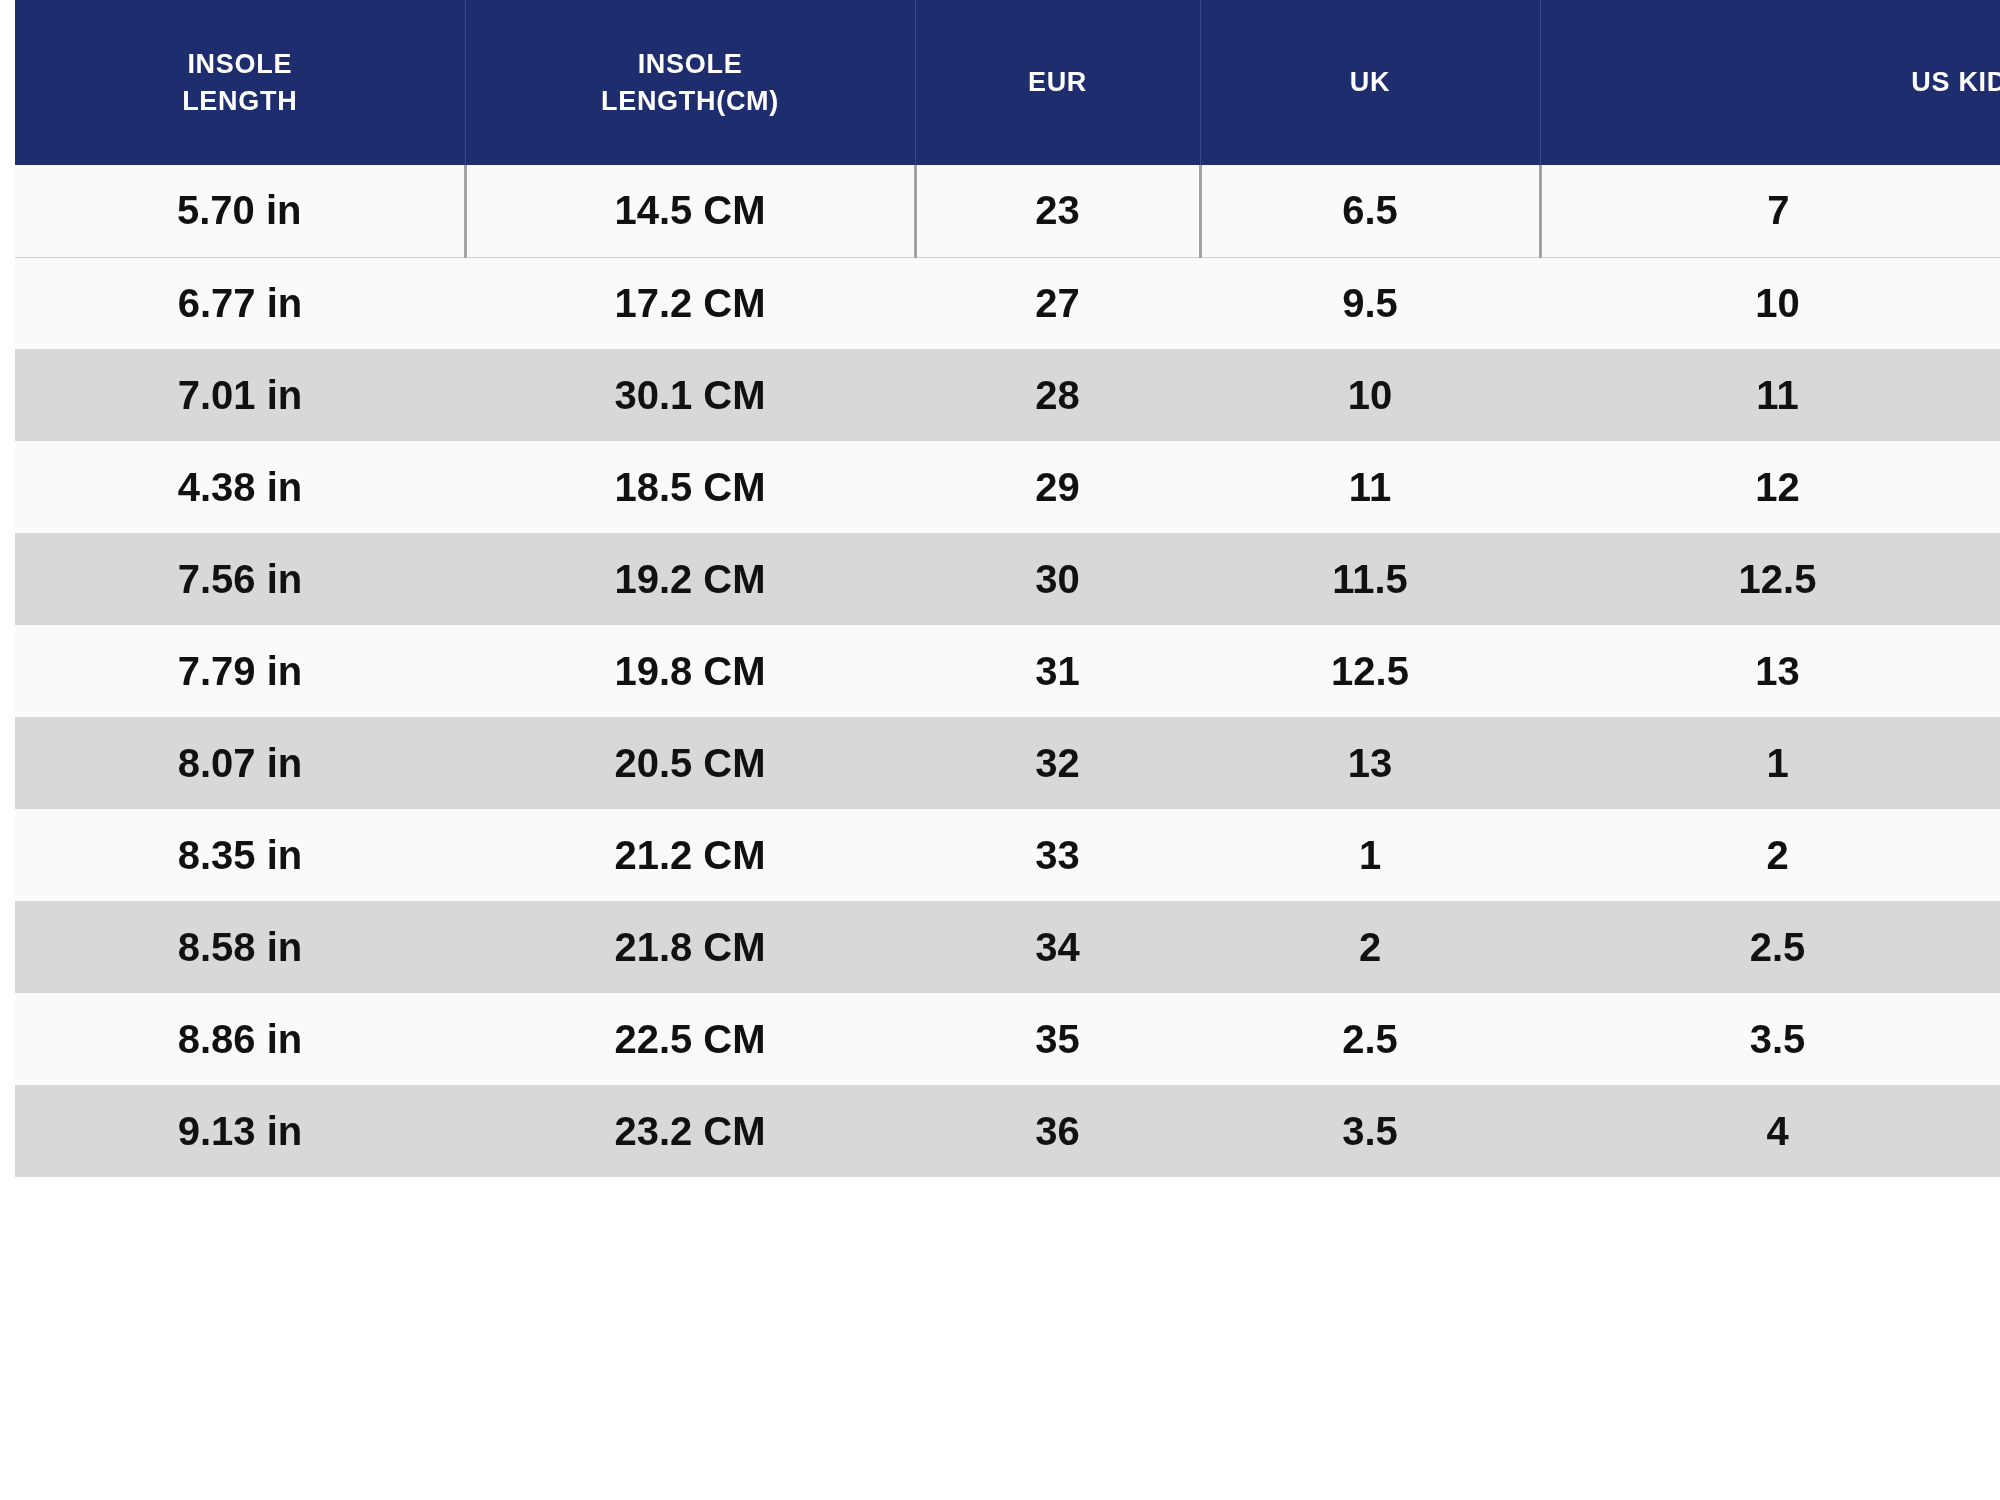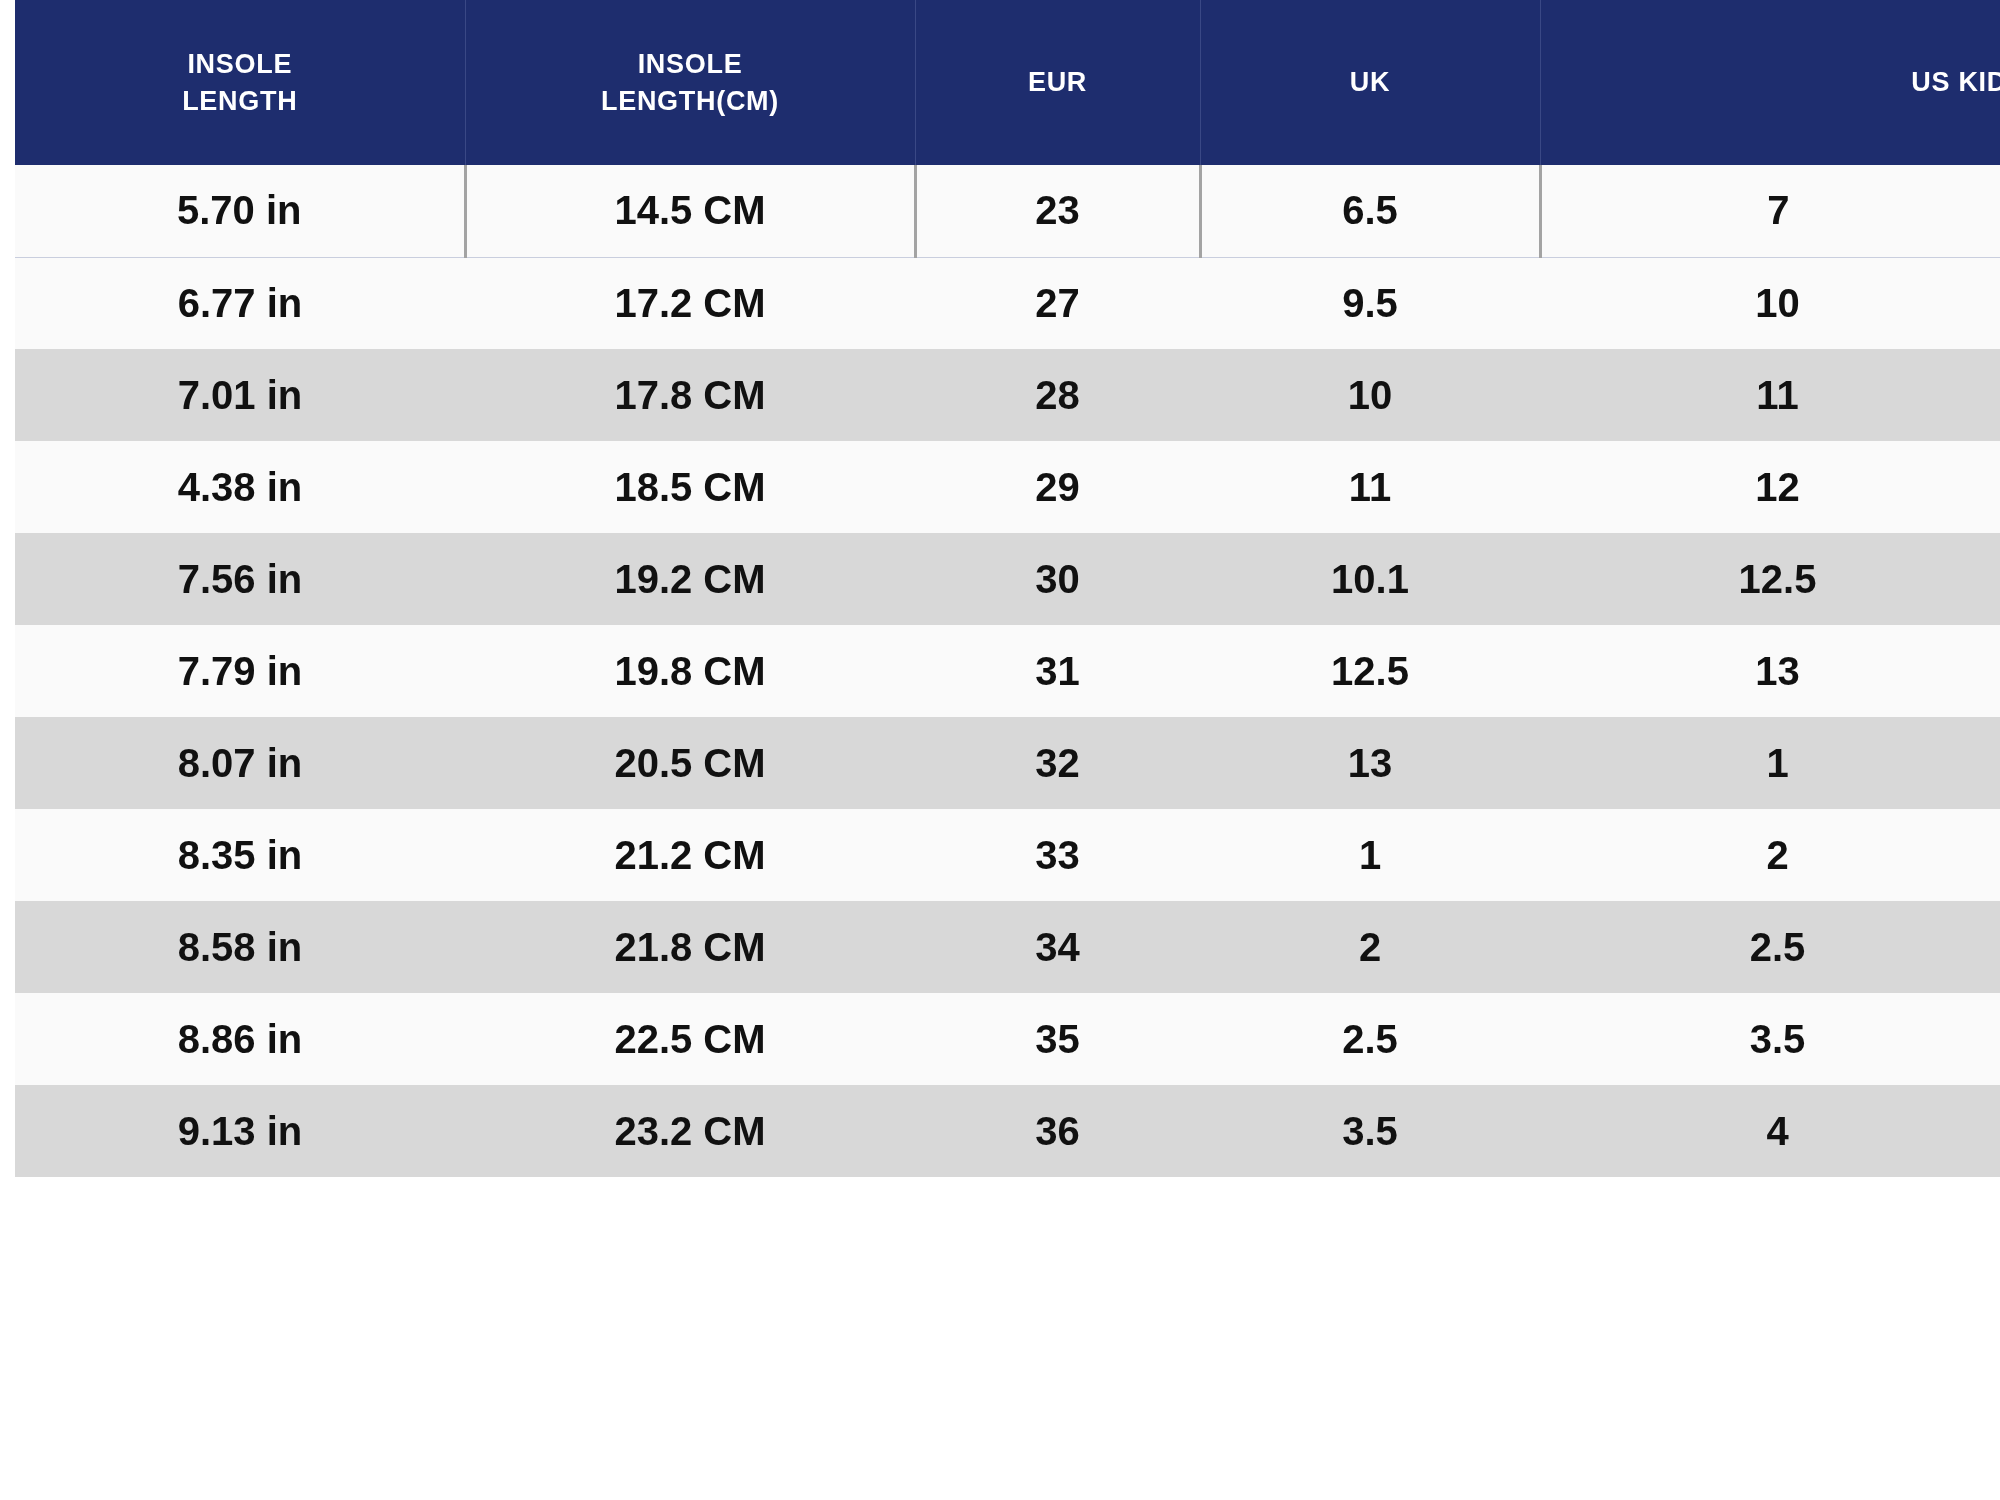--- a/index.html
+++ b/index.html
@@ -101,37 +101,37 @@
       </tr>
       <tr class="odd">
         <td class="col-insole-in">6.77 in</td>
         <td class="col-insole-cm">17.2 CM</td>
         <td class="col-eur">27</td>
         <td class="col-uk">9.5</td>
         <td class="col-us-kid">10</td>
       </tr>
       <tr class="even">
         <td class="col-insole-in">7.01 in</td>
-        <td class="col-insole-cm">17.8 CM</td>
+        <td class="col-insole-cm">30.1 CM</td>
         <td class="col-eur">28</td>
         <td class="col-uk">10</td>
         <td class="col-us-kid">11</td>
       </tr>
       <tr class="odd">
         <td class="col-insole-in">4.38 in</td>
         <td class="col-insole-cm">18.5 CM</td>
         <td class="col-eur">29</td>
         <td class="col-uk">11</td>
         <td class="col-us-kid">12</td>
       </tr>
       <tr class="even">
         <td class="col-insole-in">7.56 in</td>
         <td class="col-insole-cm">19.2 CM</td>
         <td class="col-eur">30</td>
-        <td class="col-uk">10.1</td>
+        <td class="col-uk">11.5</td>
         <td class="col-us-kid">12.5</td>
       </tr>
       <tr class="odd">
         <td class="col-insole-in">7.79 in</td>
         <td class="col-insole-cm">19.8 CM</td>
         <td class="col-eur">31</td>
         <td class="col-uk">12.5</td>
         <td class="col-us-kid">13</td>
       </tr>
       <tr class="even">

